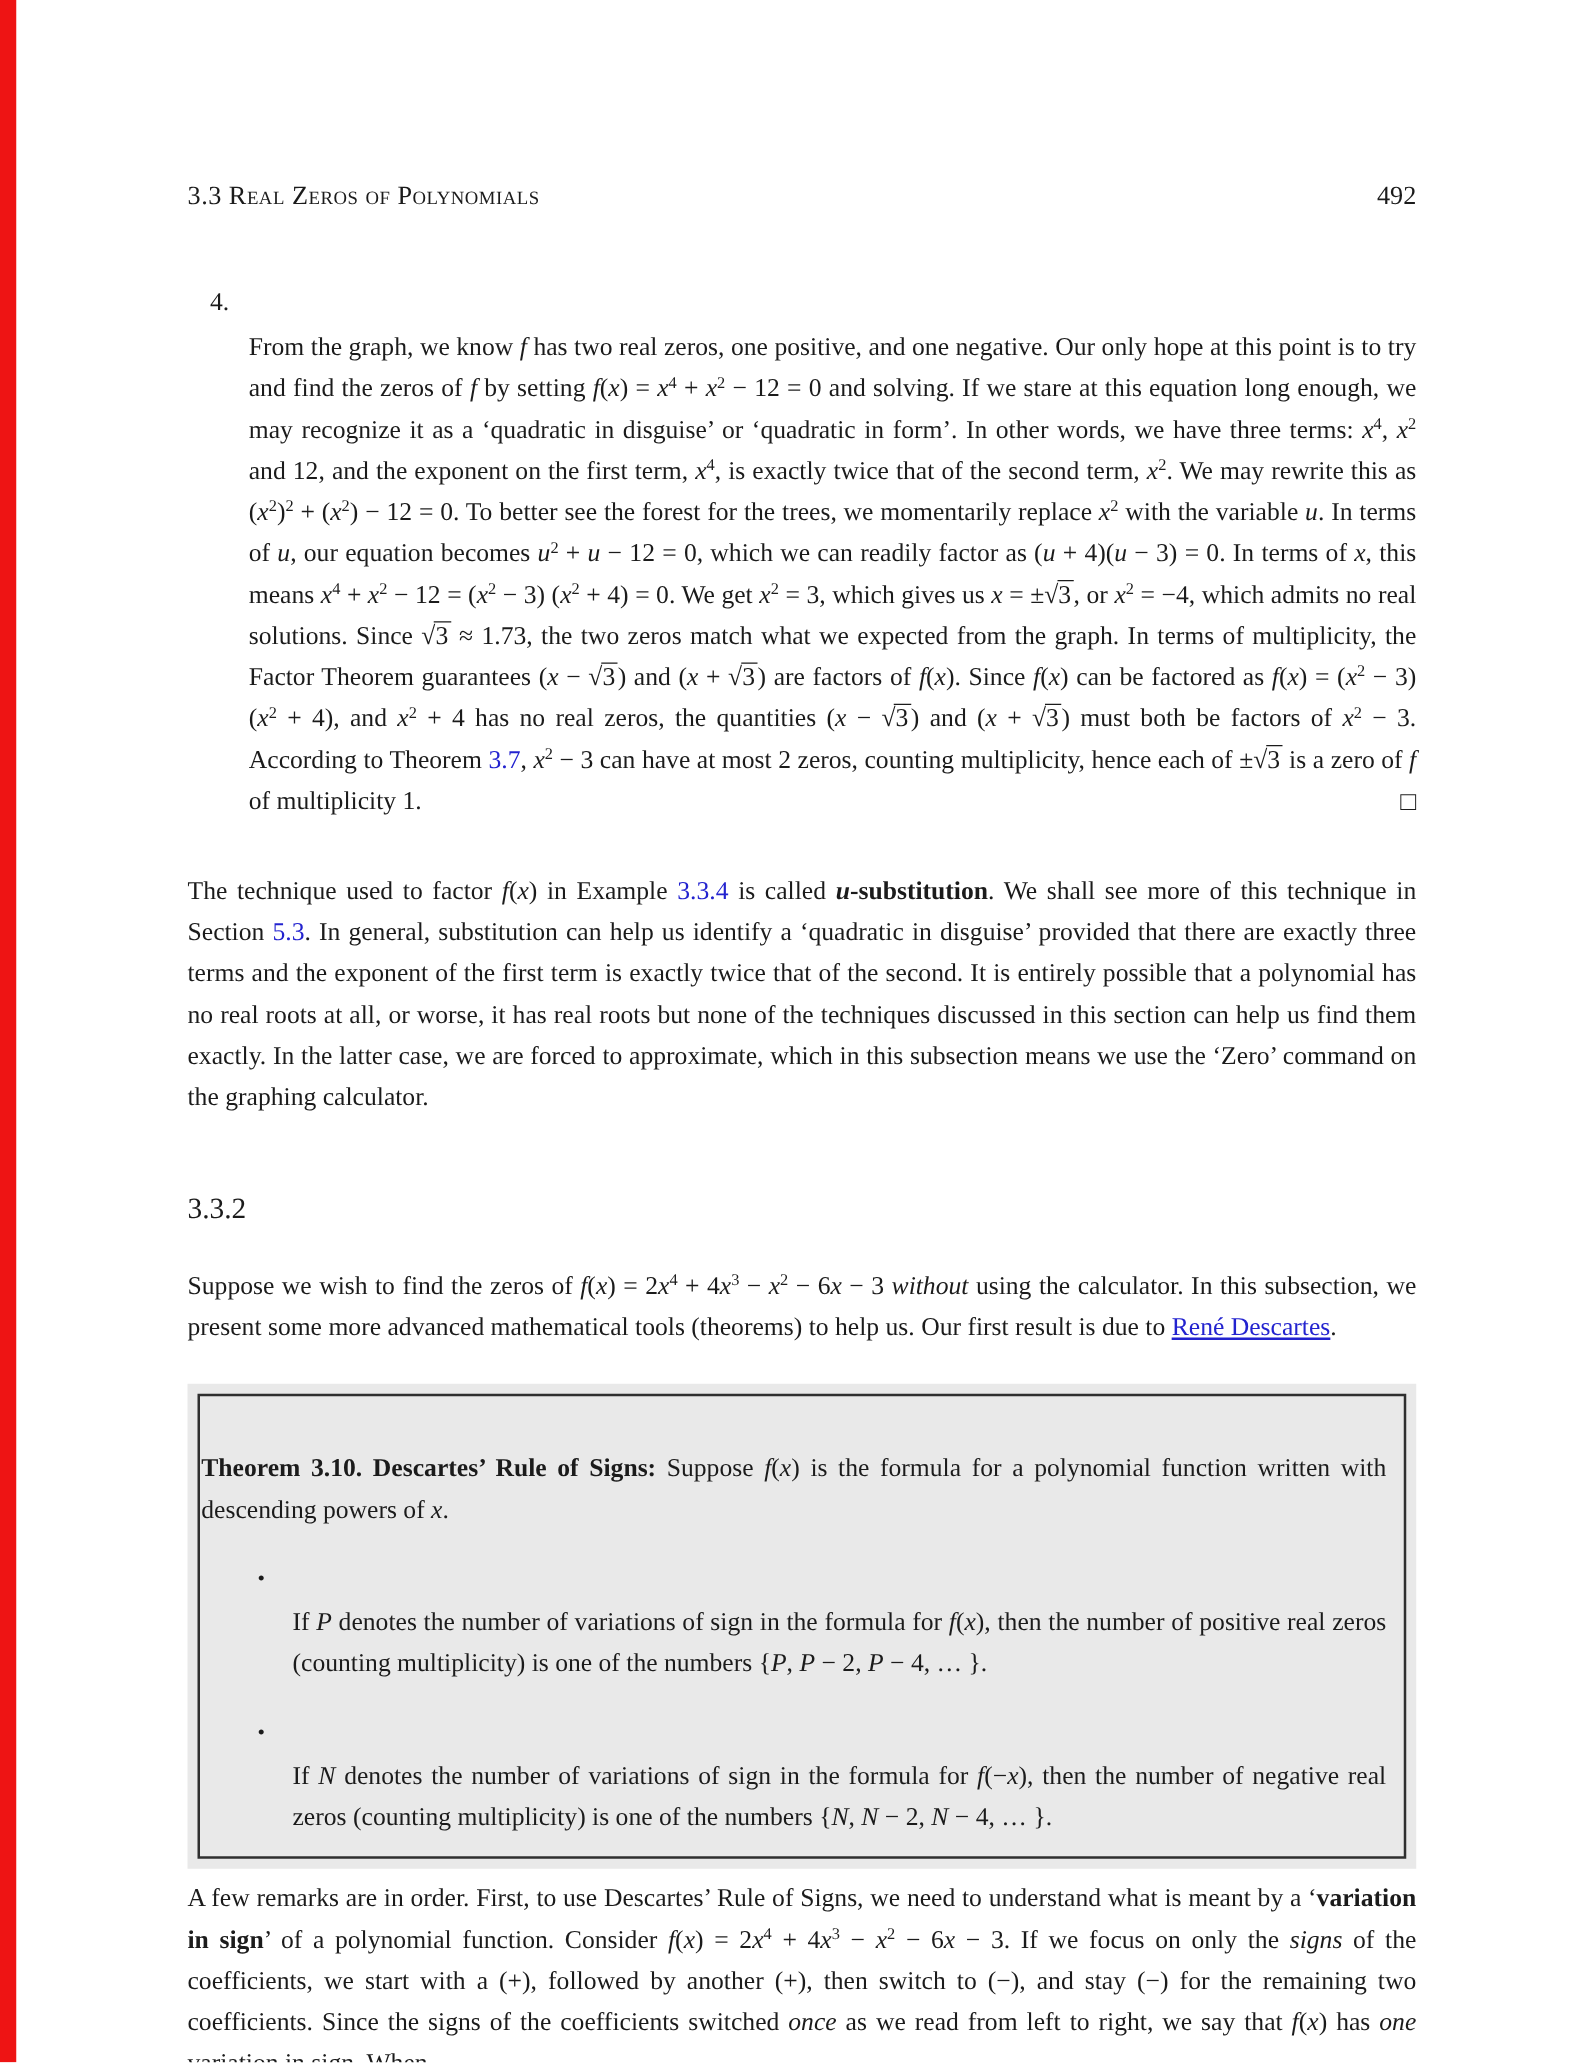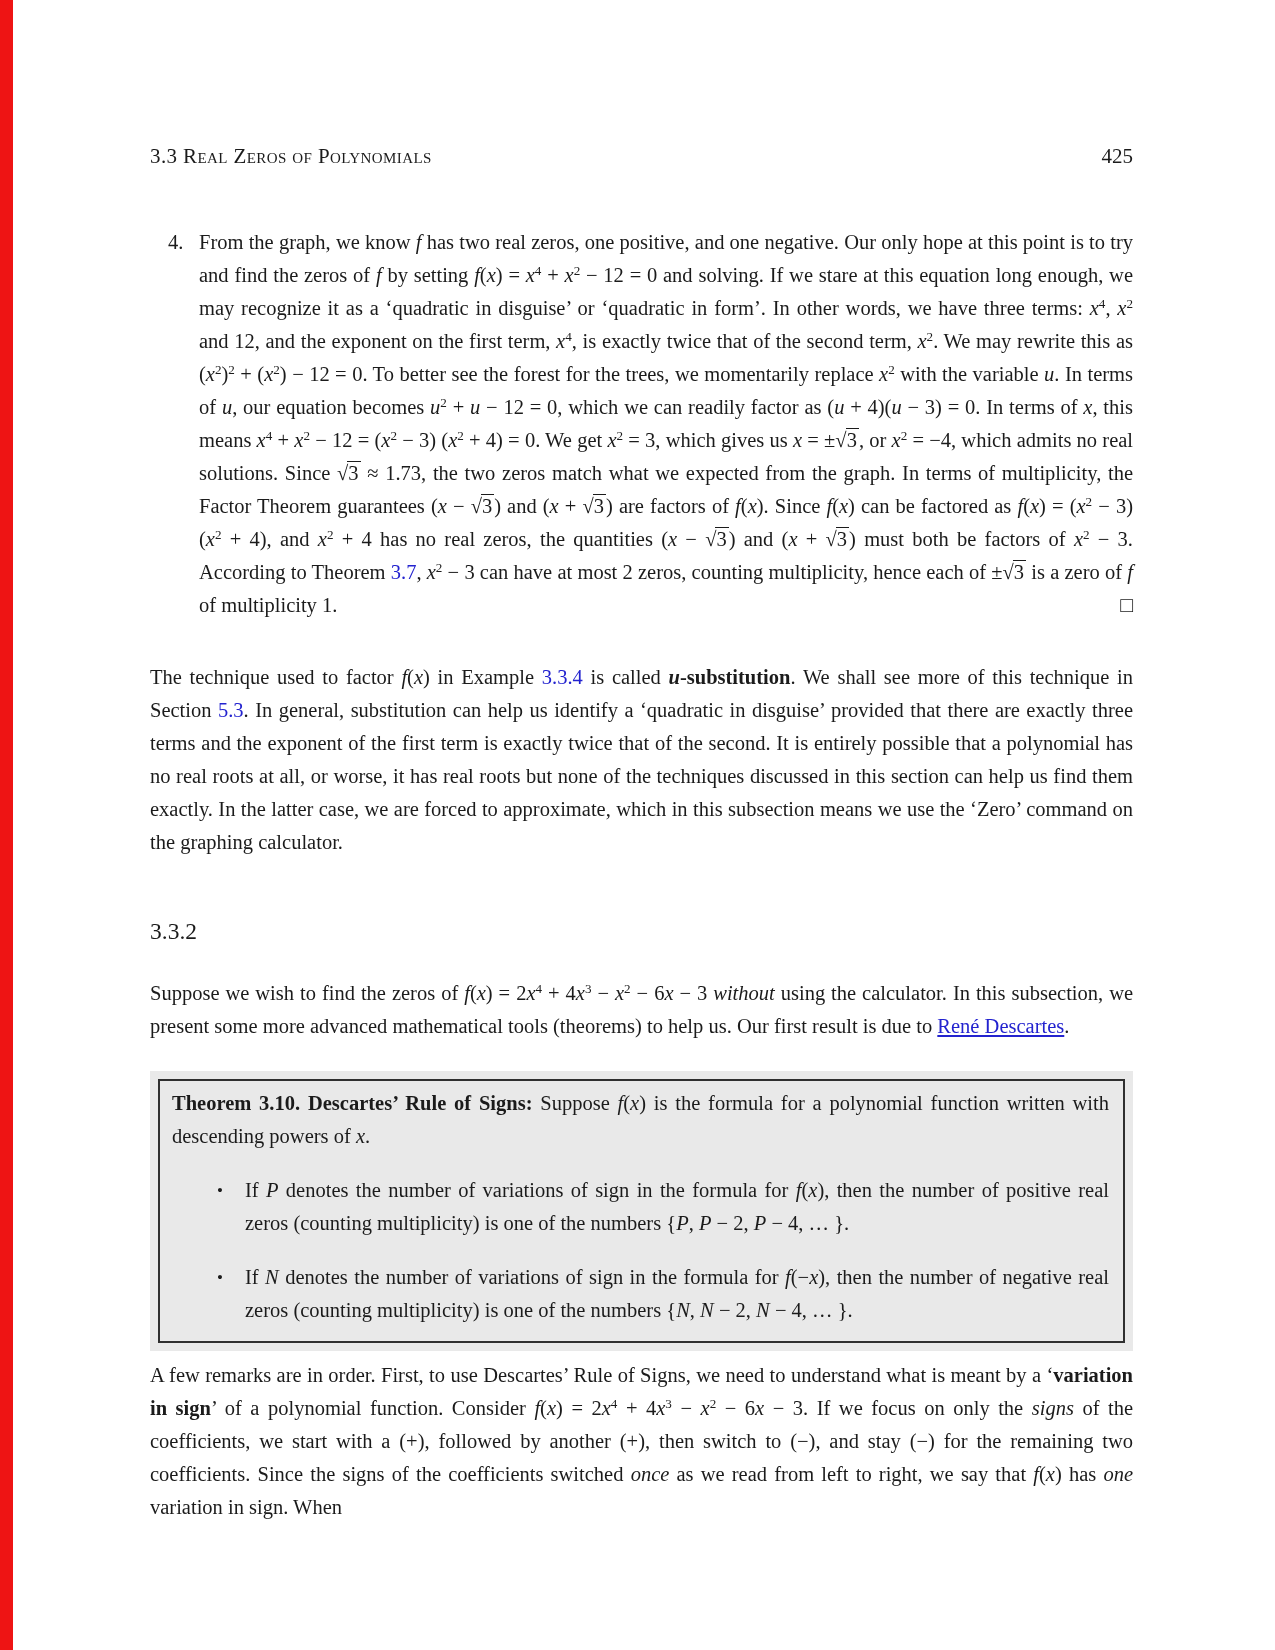--- a/index.html
+++ b/index.html
@@ -10,30 +10,30 @@
   html,body{margin:0;padding:0;background:#fff;}
   .page{
     position:relative;width:1174px;height:1650px;background:var(--paper);
     font-family:"Liberation Serif","DejaVu Serif",serif;color:var(--ink);
     font-size:20.5px;line-height:1.61;overflow:hidden;
   }
   .redbar{position:absolute;left:0;top:0;width:13px;height:1650px;background:var(--red);}
   .content{position:absolute;left:150px;top:140px;width:983px;}
   .pagehead{display:flex;justify-content:space-between;align-items:baseline;font-size:21px;}
   .sc{font-variant:small-caps;letter-spacing:.4px;}
-  .just{text-align:justify;}
+  .just{text-align:justify;margin-top:36px;}
   p{margin:0;}
   .item4{margin-top:52px;padding-left:18px;display:flex;}
   .inum{width:31px;flex:none;}
   .itext{flex:1;}
   .p1{margin-top:38px;}
   .subsec{margin-top:54px;font-size:23.5px;display:flex;gap:40px;align-items:baseline;}
   .p2{margin-top:26px;}
   .thm-outer{margin-top:28px;background:var(--box-bg);padding:8px;}
-  .thm-inner{border:2px solid var(--box-border);background:var(--box-bg);padding:6px 14px 14px 12px;}
+  .thm-inner{border:2px solid var(--box-border);background:var(--box-bg);padding:6px 14px 14px 1px;}
   .bullet{display:flex;margin-top:21px;padding-left:45px;}
   .bmark{width:28px;flex:none;font-size:17px;line-height:33px;}
   .btext{flex:1;}
   .p3{margin-top:8px;}
   
   .s-i{font-style:italic;}
   .s-b{font-weight:bold;}
   .s-bi{font-weight:bold;font-style:italic;}
   .s-link{color:var(--link);}
   .s-linku{color:var(--link);text-decoration:underline;}
@@ -44,21 +44,21 @@
 </style>
 </head>
 <body>
 
 <div class="page">
   <div class="redbar"></div>
   <div class="content">
 
     <div class="pagehead">
       <span class="sc">3.3 Real Zeros of Polynomials</span>
-      <span>425</span>
+      <span>492</span>
     </div>
 
     <div class="item4">
       <span class="inum">4.</span>
       <div class="itext just">From the graph, we know <span class="s-i">f</span> has two real zeros, one positive, and one negative. Our only hope at this point is to try and find the zeros of <span class="s-i">f</span> by setting <span class="s-i">f</span>(<span class="s-i">x</span>) = <span class="s-i">x</span><sup>4</sup> + <span class="s-i">x</span><sup>2</sup> − 12 = 0 and solving. If we stare at this equation long enough, we may recognize it as a ‘quadratic in disguise’ or ‘quadratic in form’. In other words, we have three terms: <span class="s-i">x</span><sup>4</sup>, <span class="s-i">x</span><sup>2</sup> and 12, and the exponent on the first term, <span class="s-i">x</span><sup>4</sup>, is exactly twice that of the second term, <span class="s-i">x</span><sup>2</sup>. We may rewrite this as (<span class="s-i">x</span><sup>2</sup>)<sup>2</sup> + (<span class="s-i">x</span><sup>2</sup>) − 12 = 0. To better see the forest for the trees, we momentarily replace <span class="s-i">x</span><sup>2</sup> with the variable <span class="s-i">u</span>. In terms of <span class="s-i">u</span>, our equation becomes <span class="s-i">u</span><sup>2</sup> + <span class="s-i">u</span> − 12 = 0, which we can readily factor as (<span class="s-i">u</span> + 4)(<span class="s-i">u</span> − 3) = 0. In terms of <span class="s-i">x</span>, this means <span class="s-i">x</span><sup>4</sup> + <span class="s-i">x</span><sup>2</sup> − 12 = (<span class="s-i">x</span><sup>2</sup> − 3) (<span class="s-i">x</span><sup>2</sup> + 4) = 0. We get <span class="s-i">x</span><sup>2</sup> = 3, which gives us <span class="s-i">x</span> = ±<span class="s-sqrt">√<span class="rad">3</span></span>, or <span class="s-i">x</span><sup>2</sup> = −4, which admits no real solutions. Since <span class="s-sqrt">√<span class="rad">3</span></span> ≈ 1.73, the two zeros match what we expected from the graph. In terms of multiplicity, the Factor Theorem guarantees (<span class="s-i">x</span> − <span class="s-sqrt">√<span class="rad">3</span></span>) and (<span class="s-i">x</span> + <span class="s-sqrt">√<span class="rad">3</span></span>) are factors of <span class="s-i">f</span>(<span class="s-i">x</span>). Since <span class="s-i">f</span>(<span class="s-i">x</span>) can be factored as <span class="s-i">f</span>(<span class="s-i">x</span>) = (<span class="s-i">x</span><sup>2</sup> − 3) (<span class="s-i">x</span><sup>2</sup> + 4), and <span class="s-i">x</span><sup>2</sup> + 4 has no real zeros, the quantities (<span class="s-i">x</span> − <span class="s-sqrt">√<span class="rad">3</span></span>) and (<span class="s-i">x</span> + <span class="s-sqrt">√<span class="rad">3</span></span>) must both be factors of <span class="s-i">x</span><sup>2</sup> − 3. According to Theorem <span class="s-link">3.7</span>, <span class="s-i">x</span><sup>2</sup> − 3 can have at most 2 zeros, counting multiplicity, hence each of ±<span class="s-sqrt">√<span class="rad">3</span></span> is a zero of <span class="s-i">f</span> of multiplicity 1.<span class="s-qed">□</span></div>
     </div>
 
     <p class="just p1">The technique used to factor <span class="s-i">f</span>(<span class="s-i">x</span>) in Example <span class="s-link">3.3.4</span> is called <span class="s-bi">u</span><span class="s-b">-substitution</span>. We shall see more of this technique in Section <span class="s-link">5.3</span>. In general, substitution can help us identify a ‘quadratic in disguise’ provided that there are exactly three terms and the exponent of the first term is exactly twice that of the second. It is entirely possible that a polynomial has no real roots at all, or worse, it has real roots but none of the techniques discussed in this section can help us find them exactly. In the latter case, we are forced to approximate, which in this subsection means we use the ‘Zero’ command on the graphing calculator.</p>
 
     <div class="subsec">

